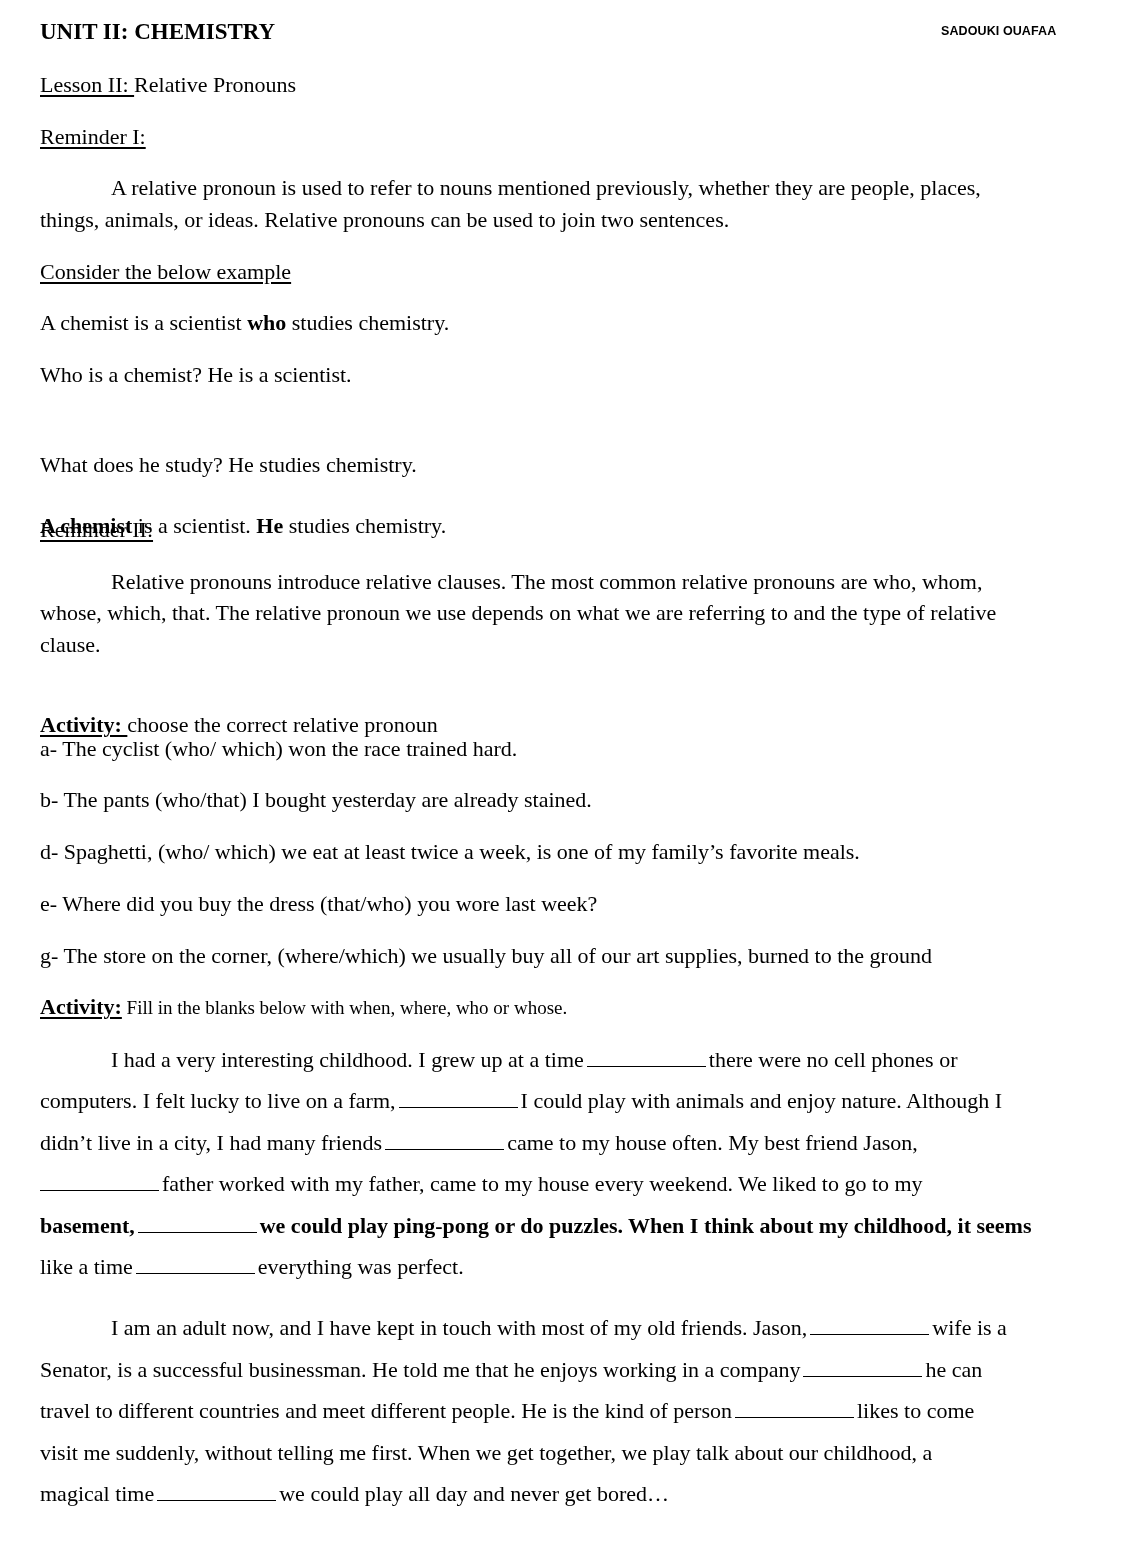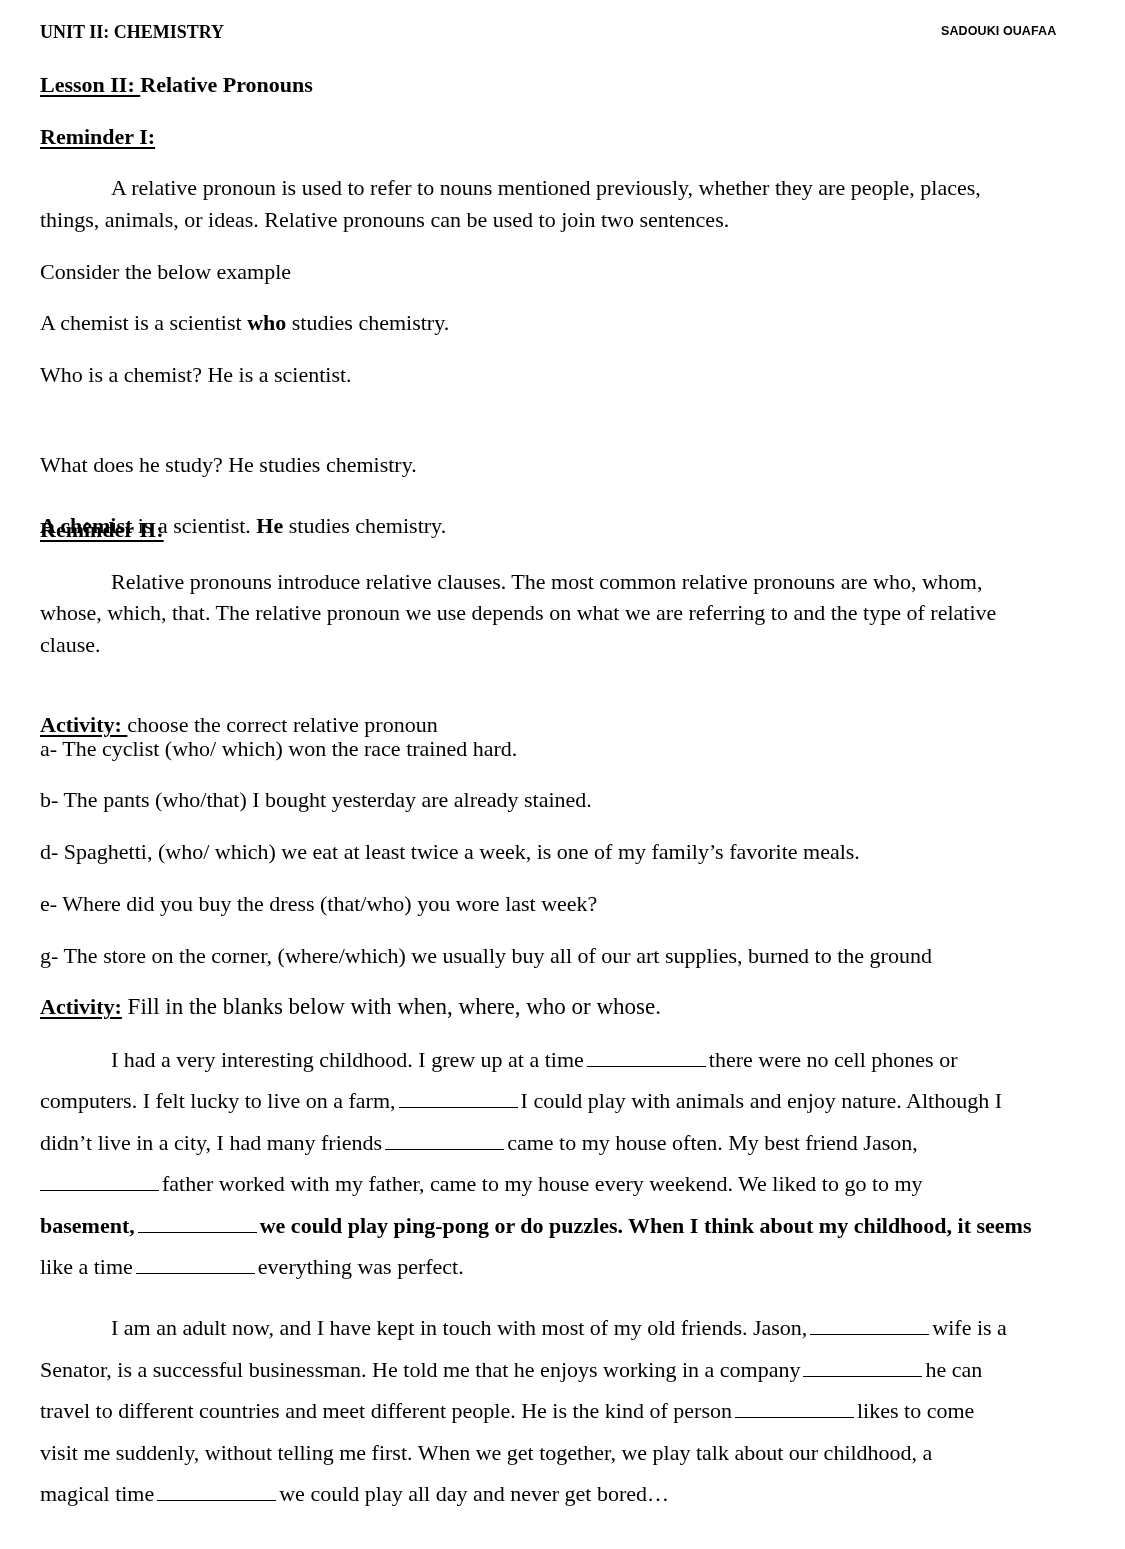--- a/index.html
+++ b/index.html
@@ -6,31 +6,31 @@
     body {
       width: 1125px; height: 1549px; position: relative; overflow: hidden;
       font-family: "Liberation Serif", "DejaVu Serif", serif;
       color: #000000;
     }
     .line {
       position: absolute; left: 40px; white-space: nowrap;
       font-size: 22px; line-height: 26px;
     }
     .indent { left: 111px; }
-    .unit-title { font-size: 18px; font-weight: bold; top: 19px; }
+    .unit-title { font-size: 23px; font-weight: bold; top: 19px; }
     .author {
       position: absolute; left: 941px; top: 24px;
       font-family: "Liberation Sans", "DejaVu Sans", sans-serif;
       font-size: 12.5px; font-weight: bold; letter-spacing: 0.1px;
     }
-    .h { font-weight: bold; text-align: center; }
+    .h { font-weight: normal; text-align: center; }
     .u { text-decoration: underline; text-decoration-thickness: 2px; text-underline-offset: 3px; }
-    .u1 { text-decoration-thickness: 1.5px; text-underline-offset: 3px; }
+    .u1 { text-decoration: underline; text-decoration-thickness: 1.5px; text-underline-offset: 3px; }
     .b { font-weight: bold; }
-    .small { font-size: 23px; }
+    .small { font-size: 19px; }
     .blank {
       display: inline-block; width: 119px; height: 18px;
       border-bottom: 1.5px solid #000; vertical-align: baseline;
       margin: 0 3px; box-sizing: border-box;
     }
   </style>
 </head>
 <body>
 
 <div class="line unit-title">UNIT II: CHEMISTRY</div>

